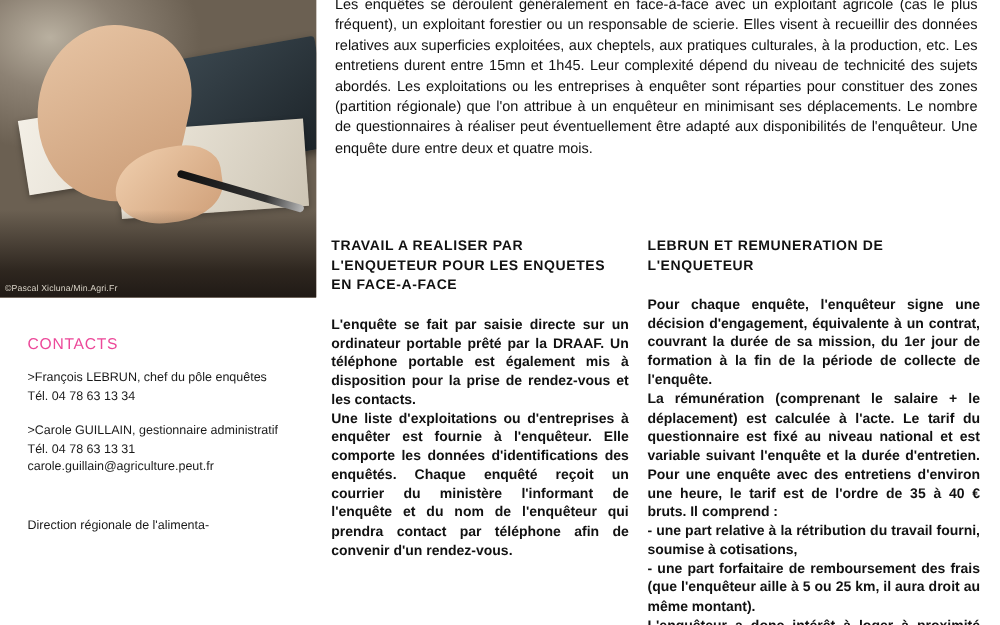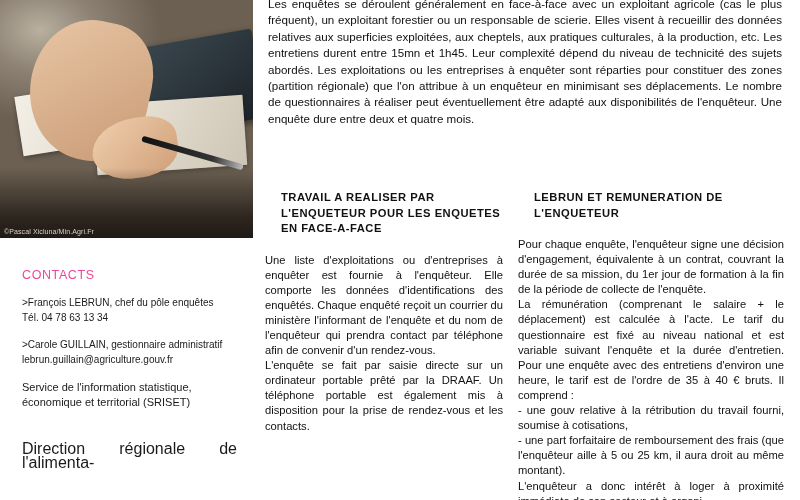--- a/index.html
+++ b/index.html
@@ -131,21 +131,21 @@
     color: #1a1a1a;
   }
   .contact-block .nm { display: block; }
   .service-block {
     font-size: 11px;
     line-height: 14.6px;
     margin-bottom: 13px;
     color: #1a1a1a;
   }
   .direction-block {
-    font-size: 16px;
+    font-size: 10px;
     line-height: 14.6px;
     color: #1a1a1a;
     text-align: justify;
     margin-top: 32px;
   }
 
   
   .intro {
     position: absolute;
     left: 268px;
@@ -168,30 +168,30 @@
     position: absolute;
     left: 518px;
     top: 190px;
     width: 266px;
   }
   .sec-title {
     font-size: 11.2px;
     letter-spacing: .5px;
     line-height: 15.5px;
     color: #111;
-    margin: 0 0 16px 16px;
+    margin: 0 0 16px 0;
   }
   .body-text {
     font-size: 11.2px;
     line-height: 15.1px;
     color: #111;
     text-align: justify;
     margin: 0;
   }
-  .body-text p { margin: 0; }
+  .body-text p { margin: 0; font-weight: bold; }
   .body-text p + p { margin-top: 0; }
 </style>
 </head>
 <body>
 
 <div class="page">
 
   <div class="left-col">
 
     <div class="photo">
@@ -209,44 +209,44 @@
     <div class="contacts">
       <div class="contacts-title">CONTACTS</div>
 
       <div class="contact-block">
         <span class="nm">&gt;François LEBRUN, chef du pôle enquêtes</span>
         <span class="nm">Tél. 04 78 63 13 34</span>
       </div>
 
       <div class="contact-block">
         <span class="nm">&gt;Carole GUILLAIN, gestionnaire administratif</span>
-        <span class="nm">lebrun.guillain@agriculture.gouv.fr</span>
+        <span class="nm">Tél. 04 78 63 13 31</span>
+        <span class="nm">carole.guillain@agriculture.peut.fr</span>
       </div>
 
-      <div class="service-block">Service de l'information statistique, économique et territorial (SRISET)</div>
       <div class="direction-block">Direction régionale de l'alimenta-</div>
     </div>
   </div>
 
   <div class="intro">
     <p>Les enquêtes se déroulent généralement en face-à-face avec un exploitant agricole (cas le plus fréquent), un exploitant forestier ou un responsable de scierie. Elles visent à recueillir des données relatives aux superficies exploitées, aux cheptels, aux pratiques culturales, à la production, etc. Les entretiens durent entre 15mn et 1h45. Leur complexité dépend du niveau de technicité des sujets abordés. Les exploitations ou les entreprises à enquêter sont réparties pour constituer des zones (partition régionale) que l'on attribue à un enquêteur en minimisant ses déplacements. Le nombre de questionnaires à réaliser peut éventuellement être adapté aux disponibilités de l'enquêteur. Une enquête dure entre deux et quatre mois.</p>
   </div>
 
   <div class="col-mid">
     <h2 class="sec-title">TRAVAIL A REALISER PAR L'ENQUETEUR POUR LES ENQUETES EN FACE-A-FACE</h2>
     <div class="body-text">
+      <p>L'enquête se fait par saisie directe sur un ordinateur portable prêté par la DRAAF. Un téléphone portable est également mis à disposition pour la prise de rendez-vous et les contacts.</p>
       <p>Une liste d'exploitations ou d'entreprises à enquêter est fournie à l'enquêteur. Elle comporte les données d'identifications des enquêtés. Chaque enquêté reçoit un courrier du ministère l'informant de l'enquête et du nom de l'enquêteur qui prendra contact par téléphone afin de convenir d'un rendez-vous.</p>
-      <p>L'enquête se fait par saisie directe sur un ordinateur portable prêté par la DRAAF. Un téléphone portable est également mis à disposition pour la prise de rendez-vous et les contacts.</p>
     </div>
   </div>
 
   <div class="col-right">
     <h2 class="sec-title">LEBRUN ET REMUNERATION DE L'ENQUETEUR</h2>
     <div class="body-text">
       <p>Pour chaque enquête, l'enquêteur signe une décision d'engagement, équivalente à un contrat, couvrant la durée de sa mission, du 1er jour de formation à la fin de la période de collecte de l'enquête.</p>
       <p>La rémunération (comprenant le salaire + le déplacement) est calculée à l'acte. Le tarif du questionnaire est fixé au niveau national et est variable suivant l'enquête et la durée d'entretien. Pour une enquête avec des entretiens d'environ une heure, le tarif est de l'ordre de 35 à 40 € bruts. Il comprend :</p>
-      <p>- une gouv relative à la rétribution du travail fourni, soumise à cotisations,</p>
+      <p>- une part relative à la rétribution du travail fourni, soumise à cotisations,</p>
       <p>- une part forfaitaire de remboursement des frais (que l'enquêteur aille à 5 ou 25 km, il aura droit au même montant).</p>
       <p>L'enquêteur a donc intérêt à loger à proximité immédiate de son secteur et à organi-</p>
     </div>
   </div>
 
 </div>
 
 </body></html>

